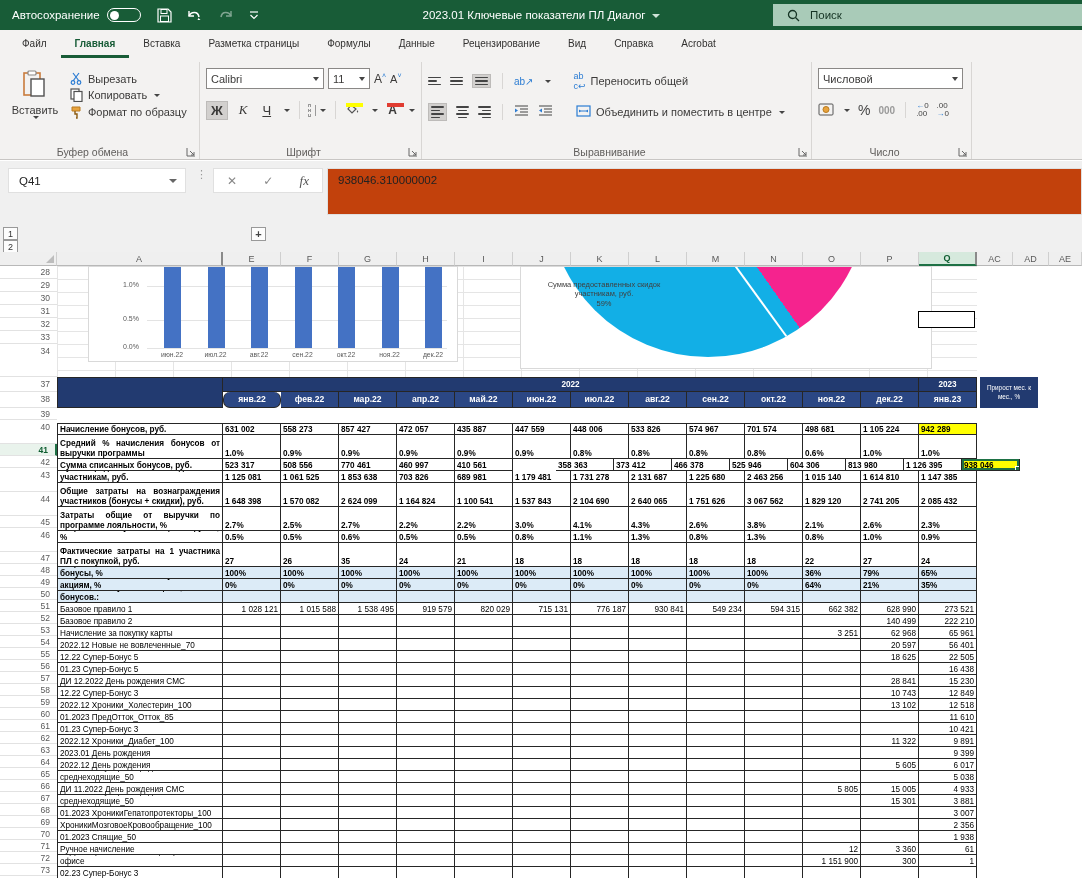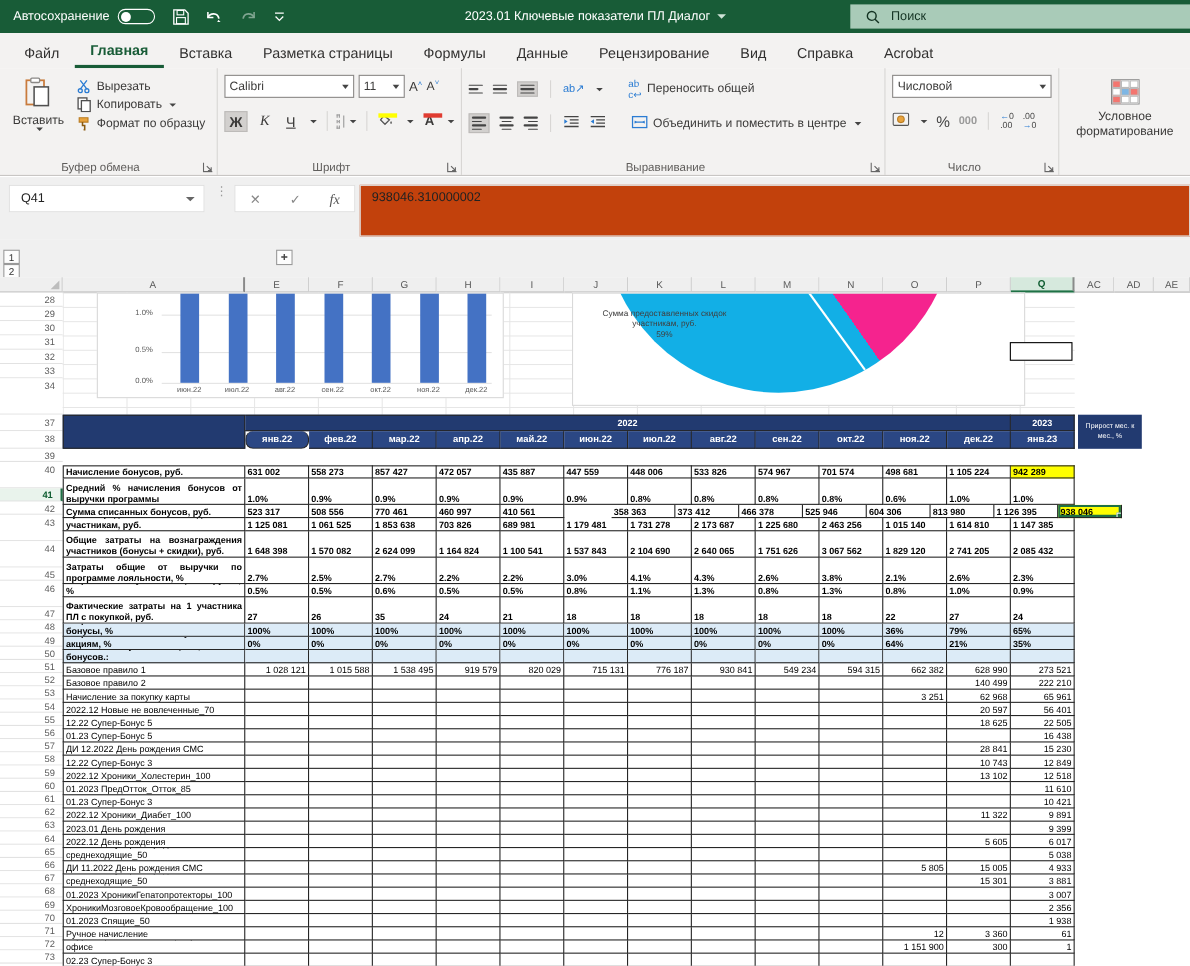--- a/index.html
+++ b/index.html
@@ -13,21 +13,21 @@
   .toggle .knob { position:absolute; left:2px; top:1.5px; width:9px; height:9px; border-radius:50%; background:#fff; }
   .qat { display:flex; align-items:center; gap:14px; margin-left:16px; }
   .qat svg { display:block; }
   .dim { opacity:.45; }
   .titletext { position:absolute; left:0; right:0; text-align:center; pointer-events:none; }
   .titletext span { pointer-events:auto; }
   .caret-d { display:inline-block; width:0; height:0; border-left:4px solid transparent; border-right:4px solid transparent; border-top:4px solid #cfe3d7; margin-left:6px; vertical-align:middle; }
   .searchbox { position:absolute; left:773px; top:4px; width:309px; height:22px; background:#A9CBB8; display:flex; align-items:center; gap:10px; padding-left:14px; color:#143323; font-size:11.5px; }
 
   
-  .tabrow { position:absolute; top:30px; left:0; width:100%; height:32px; background:#F3F2F1; display:flex; align-items:flex-end; padding-left:8px; font-size:13px; color:#323130; }
+  .tabrow { position:absolute; top:30px; left:0; width:100%; height:32px; background:#F3F2F1; display:flex; align-items:flex-start; padding-left:8px; font-size:10px; color:#323130; }
   .tab { padding:8px 14px 6px; cursor:default; white-space:nowrap; }
   .tab.active { color:#185C37; font-weight:bold; border-bottom:3px solid #185C37; }
 
   
   .ribbon { position:absolute; top:62px; left:0; width:100%; height:98px; background:#F3F2F1; border-bottom:1px solid #C8C6C4; display:flex; font-size:11px; color:#3B3A39; }
   .rgroup { position:relative; border-right:1px solid #D8D6D4; padding:4px 6px 16px; height:100%; }
   .glabel { position:absolute; bottom:1px; left:0; right:14px; text-align:center; font-size:10.5px; color:#605E5C; }
   .launcher { position:absolute; bottom:2px; right:3px; width:10px; height:10px; }
   .bigbtn { display:flex; flex-direction:column; align-items:center; width:58px; padding-top:4px; }
   .bigbtn .txt { margin-top:4px; }
@@ -347,36 +347,20 @@
         <span style="font-size:8px; line-height:1; color:#444;"><span style="color:#2B7CD3;">←</span>0<br>.00</span>
         <span style="font-size:8px; line-height:1; color:#444;">.00<br><span style="color:#2B7CD3;">→</span>0</span>
       </div>
       <span class="glabel">Число</span>
       <svg class="launcher" viewBox="0 0 10 10">
           <path d="M1 1 v8 h8" fill="none" stroke="#666"></path>
           <path d="M4 4 l4 4 M8 5 v3 h-3" fill="none" stroke="#666"></path>
         </svg>
     </div>
 
-    <div class="rgroup" style="width:120px; border-right:none;">
-      <div class="bigbtn" style="width:100%; padding-top:6px;">
-        <span class="cficon">
-          <b style="background:#F4756F;"></b>
-            <b style="background:#fff;"></b>
-            <b style="background:#fff;"></b>
-          <b style="background:#fff;"></b>
-            <b style="background:#7EB6E4;"></b>
-            <b style="background:#F4756F;"></b>
-          <b style="background:#F4756F;"></b>
-            <b style="background:#fff;"></b>
-            <b style="background:#fff;"></b>
-        </span>
-        <span class="txt" style="text-align:center; line-height:1.3;"><span>Условное</span><br><span>форматирование</span></span>
-      </div>
-    </div>
   </div>
 
   <div class="fstrip">
     <div class="namebox">
       <span>Q41</span>
         <span class="cd"></span>
     </div>
     <div class="dots">⋮</div>
     <div class="fxbox">
       <span>✕</span>
@@ -575,21 +559,21 @@
           </div>
           <div class="trow">
             <div class="tc lblc bold" style="width: 166px; height: 12px;">Сумма предоставленных скидок участникам, руб.</div>
             <div class="tc valc bold" style="width: 58px; height: 12px;">1 125 081</div>
             <div class="tc valc bold" style="width: 58px; height: 12px;">1 061 525</div>
             <div class="tc valc bold" style="width: 58px; height: 12px;">1 853 638</div>
             <div class="tc valc bold" style="width: 58px; height: 12px;">703 826</div>
             <div class="tc valc bold" style="width: 58px; height: 12px;">689 981</div>
             <div class="tc valc bold" style="width: 58px; height: 12px;">1 179 481</div>
             <div class="tc valc bold" style="width: 58px; height: 12px;">1 731 278</div>
-            <div class="tc valc bold" style="width: 58px; height: 12px;">2 173 687</div>
+            <div class="tc valc bold" style="width: 58px; height: 12px;">2 131 687</div>
             <div class="tc valc bold" style="width: 58px; height: 12px;">1 225 680</div>
             <div class="tc valc bold" style="width: 58px; height: 12px;">2 463 256</div>
             <div class="tc valc bold" style="width: 58px; height: 12px;">1 015 140</div>
             <div class="tc valc bold" style="width: 58px; height: 12px;">1 614 810</div>
             <div class="tc valc bold" style="width: 58px; height: 12px;">1 147 385</div>
           </div>
           <div class="trow">
             <div class="tc lblc bold just" style="width: 166px; height: 24px;">Общие затраты на вознаграждения участников (бонусы + скидки), руб.</div>
             <div class="tc valc bold" style="width: 58px; height: 24px;">1 648 398</div>
             <div class="tc valc bold" style="width: 58px; height: 24px;">1 570 082</div>

